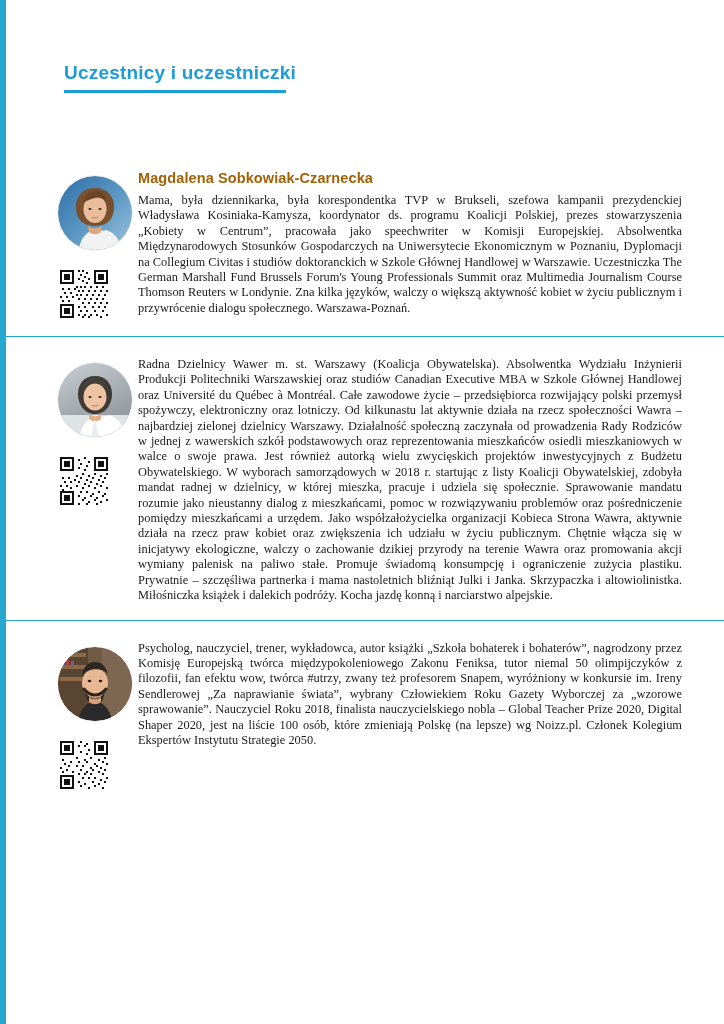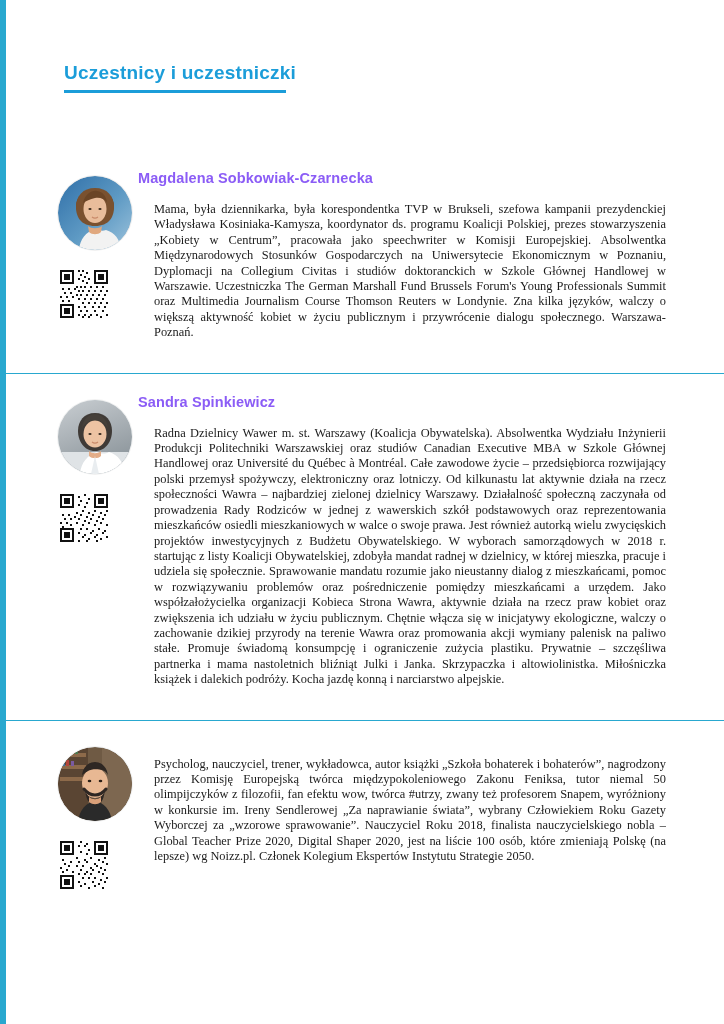--- a/index.html
+++ b/index.html
@@ -104,32 +104,32 @@
   .text-col {
     flex: 1;
     padding-right: 42px;
     padding-top: 6px;
   }
 
   .person-name {
     font-family: "Liberation Sans", sans-serif;
     font-weight: bold;
     font-size: 14.5px;
-    color: #8b5cf6;
+    color: #a16207;
     margin: 0 0 7px 0;
     letter-spacing: 0.1px;
   }
 
   .bio {
     font-family: "Liberation Serif", serif;
     font-size: 12.4px;
     line-height: 15.4px;
     color: #1a1a1a;
     text-align: justify;
-    margin: 16px;
+    margin: 0;
     hyphens: manual;
   }
 
   .divider {
     height: 1px;
     background: #29a8cf;
     margin: 0;
     width: 724px;
   }
 </style>
@@ -373,21 +373,20 @@
                 <rect x="21" y="23" width="1" height="1"></rect>
                   <rect x="24" y="22" width="1" height="1"></rect>
                 <rect x="10" y="24" width="1" height="1"></rect>
                   <rect x="14" y="24" width="1" height="1"></rect>
                   <rect x="19" y="24" width="1" height="1"></rect>
               </g>
             </svg>
           </div>
         </div>
         <div class="text-col">
-          <h2 class="person-name">Sandra Spinkiewicz</h2>
           <p class="bio">Radna Dzielnicy Wawer m. st. Warszawy (Koalicja Obywatelska). Absolwentka Wydziału Inżynierii Produkcji Politechniki Warszawskiej oraz studiów Canadian Executive MBA w Szkole Głównej Handlowej oraz Université du Québec à Montréal. Całe zawodowe życie – przedsiębiorca rozwijający polski przemysł spożywczy, elektroniczny oraz lotniczy. Od kilkunastu lat aktywnie działa na rzecz społeczności Wawra – najbardziej zielonej dzielnicy Warszawy. Działalność społeczną zaczynała od prowadzenia Rady Rodziców w jednej z wawerskich szkół podstawowych oraz reprezentowania mieszkańców osiedli mieszkaniowych w walce o swoje prawa. Jest również autorką wielu zwycięskich projektów inwestycyjnych z Budżetu Obywatelskiego. W wyborach samorządowych w 2018 r. startując z listy Koalicji Obywatelskiej, zdobyła mandat radnej w dzielnicy, w której mieszka, pracuje i udziela się społecznie. Sprawowanie mandatu rozumie jako nieustanny dialog z mieszkańcami, pomoc w rozwiązywaniu problemów oraz pośredniczenie pomiędzy mieszkańcami a urzędem. Jako współzałożycielka organizacji Kobieca Strona Wawra, aktywnie działa na rzecz praw kobiet oraz zwiększenia ich udziału w życiu publicznym. Chętnie włącza się w inicjatywy ekologiczne, walczy o zachowanie dzikiej przyrody na terenie Wawra oraz promowania akcji wymiany palenisk na paliwo stałe. Promuje świadomą konsumpcję i ograniczenie zużycia plastiku. Prywatnie – szczęśliwa partnerka i mama nastoletnich bliźniąt Julki i Janka. Skrzypaczka i altowiolinistka. Miłośniczka książek i dalekich podróży. Kocha jazdę konną i narciarstwo alpejskie.</p>
         </div>
       </div>
     </div>
 
     <div class="divider"></div>
 
     <div class="entry">
       <div class="entry-inner">
         <div class="media-col">

